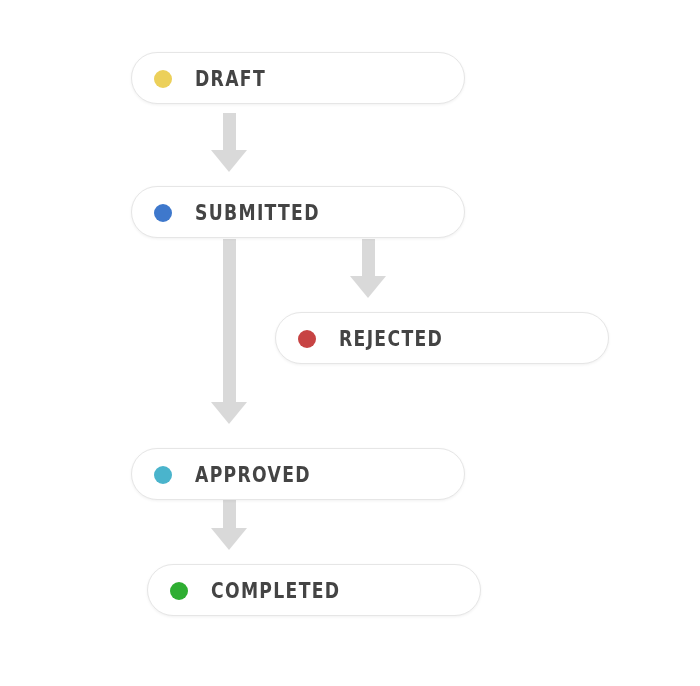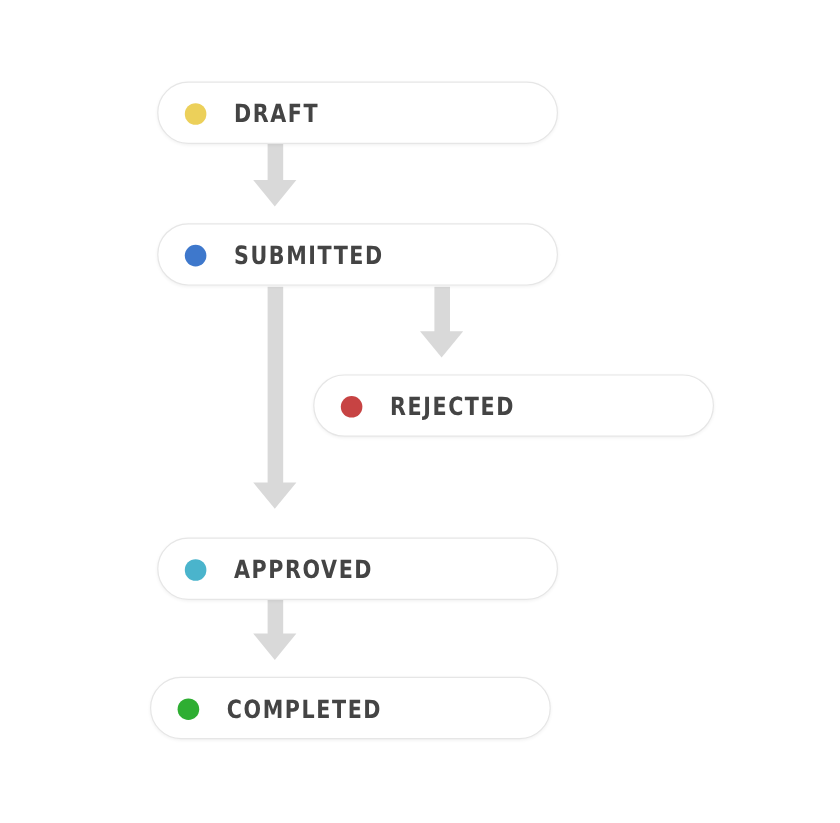--- a/index.html
+++ b/index.html
@@ -32,32 +32,32 @@
 </div>
 <div class="arrow">
   <div class="shaft" style="left:223px; top:239px; height:164px;"></div>
   <div class="head" style="left:211px; top:402px;"></div>
 </div>
 <div class="arrow">
   <div class="shaft" style="left:223px; top:491px; height:38px;"></div>
   <div class="head" style="left:211px; top:528px;"></div>
 </div>
 
-<div class="pill" style="left:131px; top:68px;">
+<div class="pill" style="left:131px; top:52px;">
   <span class="dot" style="background: rgb(236, 208, 90);"></span>
   <span class="label">DRAFT</span>
 </div>
 <div class="pill" style="left:131px; top:186px;text-align:right;">
   <span class="dot" style="background: rgb(62, 120, 204);"></span>
   <span class="label">SUBMITTED</span>
 </div>
-<div class="pill" style="left:261px; top:312px;">
+<div class="pill" style="left:275px; top:312px;">
   <span class="dot" style="background: rgb(199, 67, 67);"></span>
   <span class="label">REJECTED</span>
 </div>
 <div class="pill" style="left:131px; top:448px;">
   <span class="dot" style="background: rgb(74, 180, 204);"></span>
   <span class="label">APPROVED</span>
 </div>
-<div class="pill" style="left:125px; top:564px;">
+<div class="pill" style="left:147px; top:564px;">
   <span class="dot" style="background: rgb(46, 174, 50);"></span>
   <span class="label">COMPLETED</span>
 </div>
 
 </body></html>

